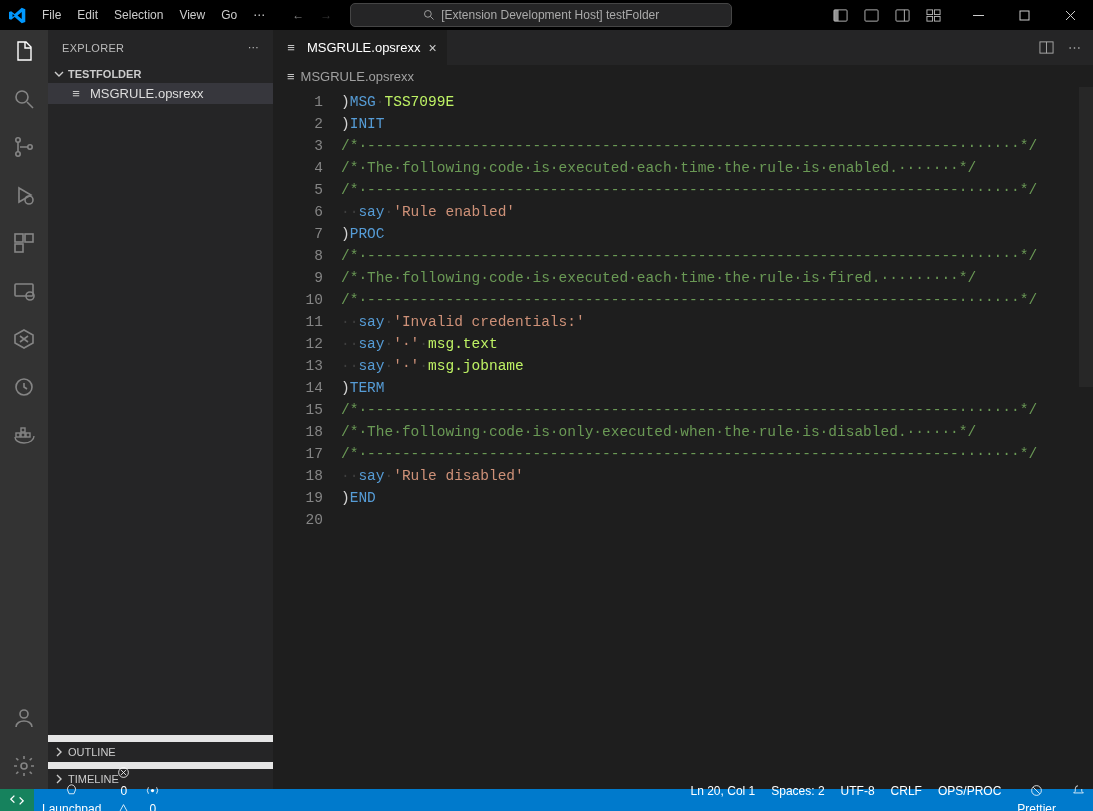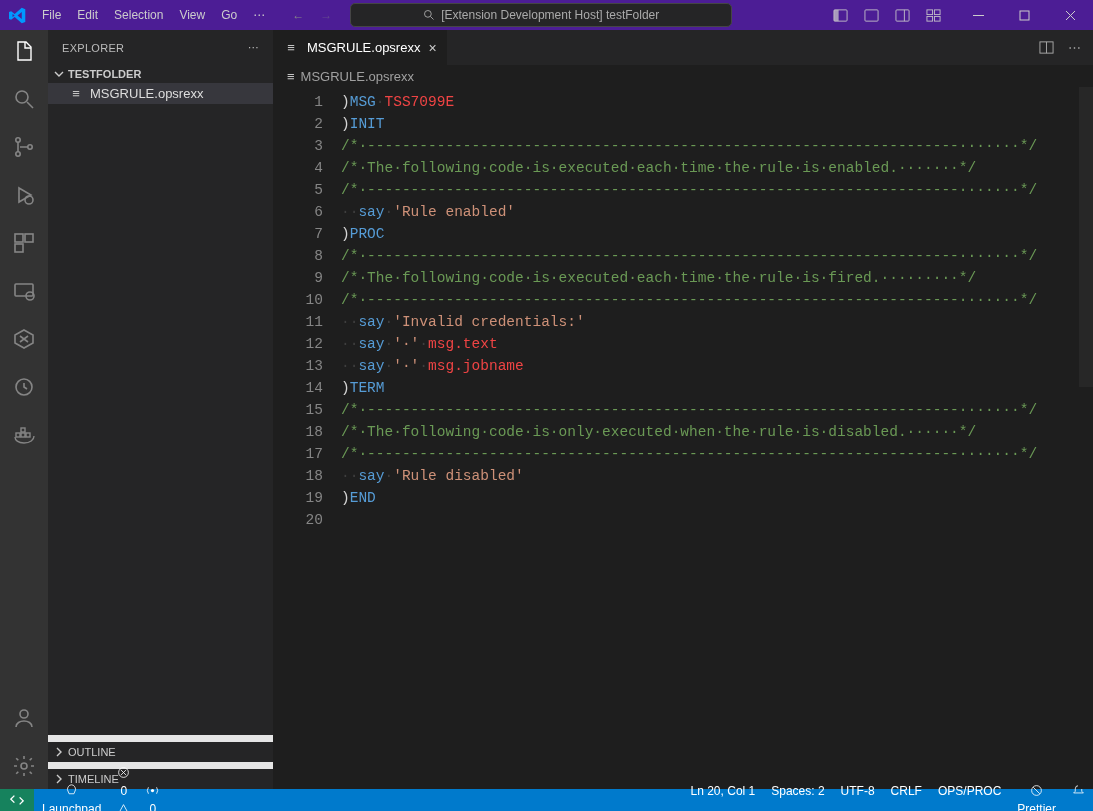--- a/index.html
+++ b/index.html
@@ -1,16 +1,16 @@
 <!DOCTYPE html>
 <html><head>
 <meta charset="utf-8">
 <style>
   html,body{margin:0;padding:0;height:100%;width:100%;background:#1e1e1e;color:#ccc;font-family:"Segoe UI",Arial,sans-serif;font-size:13px;overflow:hidden;}
-  .titlebar{height:30px;background:#4c1d95;display:flex;align-items:center;color:#ccc;font-size:12px;}
+  .titlebar{height:30px;background:#000000;display:flex;align-items:center;color:#ccc;font-size:12px;}
   .titlebar .vs-logo{width:35px;display:flex;align-items:center;justify-content:center;}
   .menus{display:flex;gap:2px;}
   .menus span{padding:4px 7px;cursor:default;}
   .nav-arrows{display:flex;gap:16px;margin-left:20px;color:#888;}
   .search-box{flex:0 0 380px;margin-left:18px;height:22px;background:#252526;border:1px solid #454545;border-radius:5px;display:flex;align-items:center;justify-content:center;color:#aaa;font-size:12px;gap:6px;}
   .title-spacer{flex:1;}
   .win-icons{display:flex;align-items:center;gap:16px;margin-right:14px;color:#aaa;}
   .win-icons svg{opacity:.9;}
   .win-controls{display:flex;}
   .win-controls div{width:46px;height:30px;display:flex;align-items:center;justify-content:center;color:#ccc;}
@@ -32,21 +32,21 @@
   .tab .close{color:#ccc;font-size:14px;}
   .tabs-right{margin-left:auto;display:flex;align-items:center;gap:14px;padding-right:12px;color:#aaa;}
   .breadcrumbs{height:22px;display:flex;align-items:center;gap:6px;padding-left:14px;color:#a0a0a0;font-size:13px;}
   .code-view{flex:1;display:flex;overflow:hidden;font-family:Consolas,"Courier New",monospace;font-size:14.5px;line-height:22px;position:relative;}
   .gutter{width:50px;text-align:right;color:#858585;padding-right:18px;padding-top:4px;user-select:none;}
   .code{flex:1;padding-top:4px;white-space:pre;color:#d4d4d4;overflow:hidden;}
   .minimap{position:absolute;right:0;top:0;bottom:0;width:15px;background:#1e1e1e;}
   .minimap .vis{position:absolute;right:0;top:0;width:14px;height:300px;background:#3a3a3a;opacity:.35;}
   .p{color:#d4d4d4;}      
   .kw{color:#569cd6;}     
-  .id{color:#ef4444;}     
+  .id{color:#bef264;}     
   .str{color:#ce9178;}    
   .cm{color:#6a9955;}     
   .ws{color:#3e3e3e;}     
   .statusbar{height:22px;background:#007acc;color:#fff;display:flex;align-items:center;font-size:12px;}
   .statusbar .remote{background:#16825d;height:100%;width:34px;display:flex;align-items:center;justify-content:center;}
   .statusbar .sect{display:flex;align-items:center;gap:5px;padding:0 8px;flex-direction:column;}
   .statusbar .right{margin-left:auto;display:flex;}
   svg{display:block;}
 </style>
 </head>

